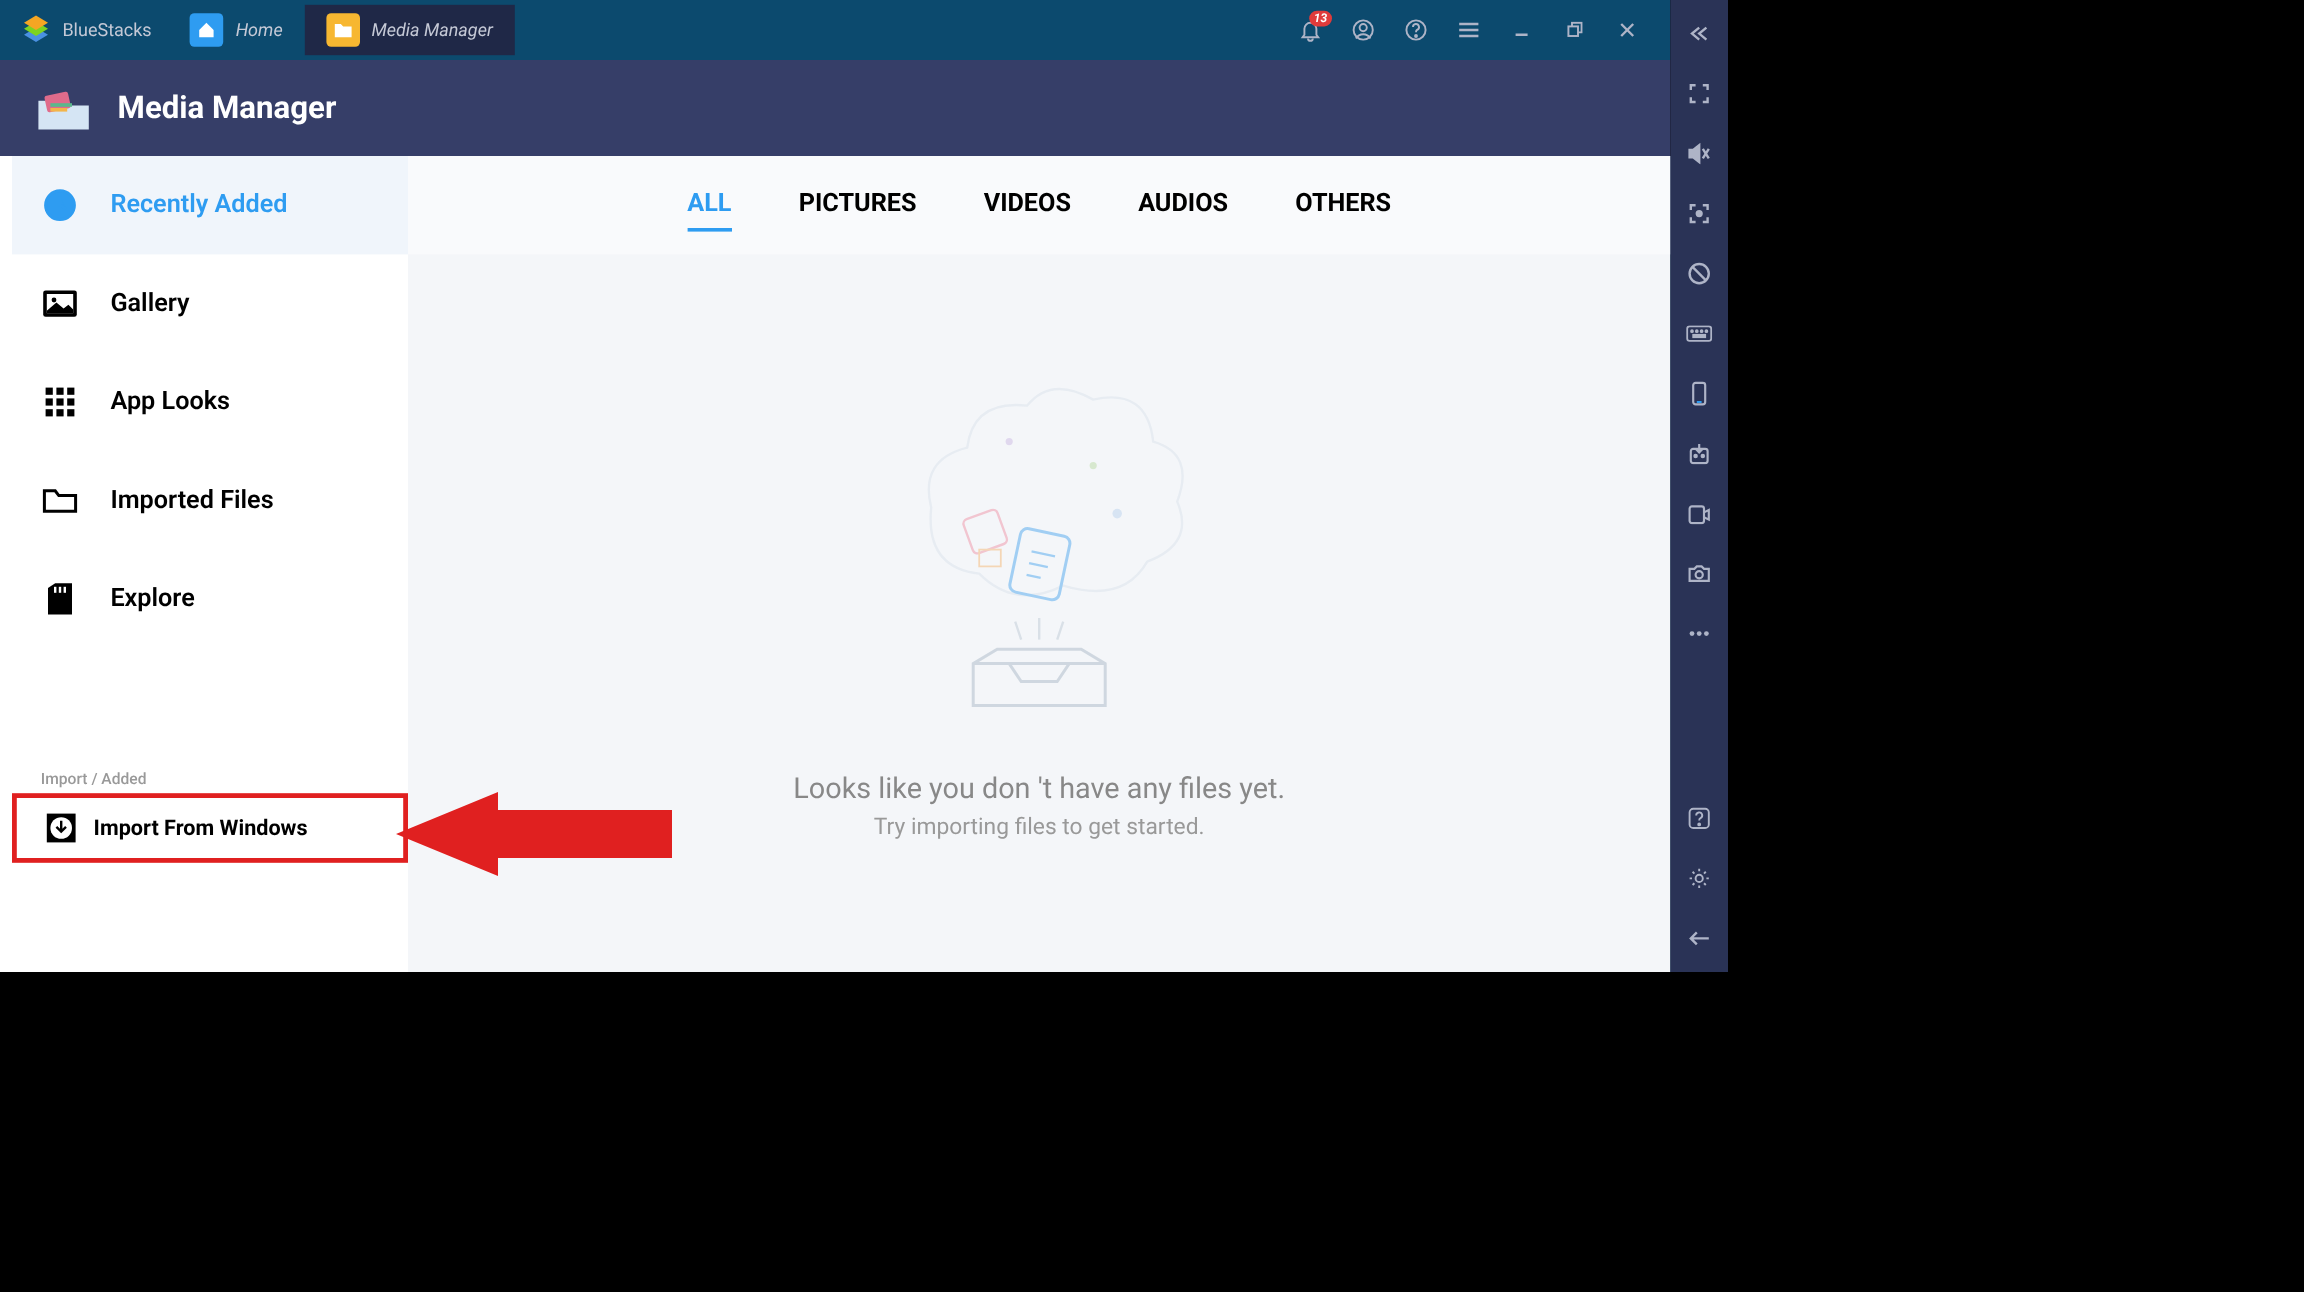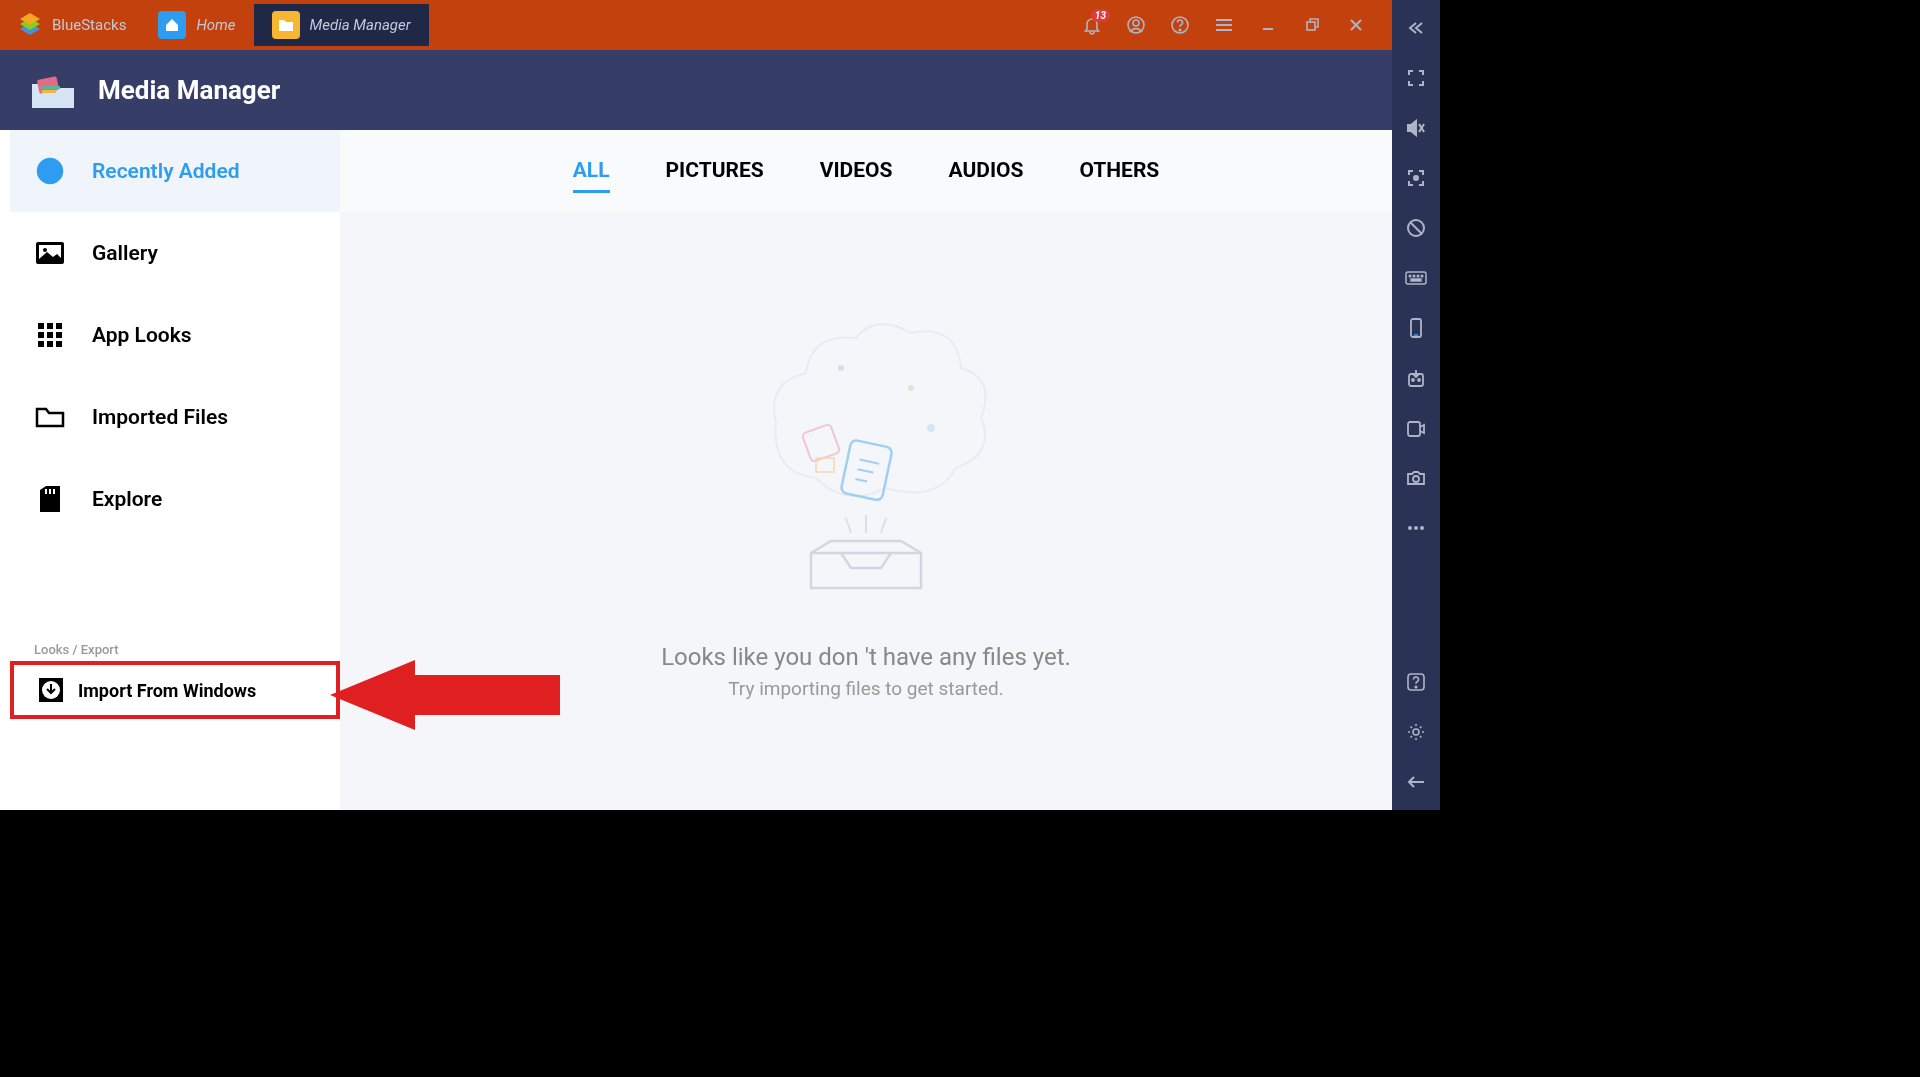--- a/index.html
+++ b/index.html
@@ -1,19 +1,19 @@
 <!DOCTYPE html>
 <html><head>
 <meta charset="utf-8">
 <style>
 * { box-sizing: border-box; margin: 0; padding: 0; font-family: -apple-system, BlinkMacSystemFont, "Segoe UI", Roboto, sans-serif; }
 html, body { width: 100%; height: 100%; background: #000; }
 .app { display: flex; width: 1440px; height: 810px; background: #000; position: relative; }
 .main-window { flex: 1; display: flex; flex-direction: column; }
-.titlebar { height: 50px; background: #c2410c; display: flex; align-items: center; padding: 0 10px; }
+.titlebar { height: 50px; background: #0c4a6e; display: flex; align-items: center; padding: 0 10px; }
 .logo-bluestacks { display: flex; align-items: center; gap: 8px; color: #c5c9d6; font-size: 15px; padding: 0 14px 0 6px; }
 .logo-icon { width: 28px; height: 28px; position: relative; }
 .tab { height: 42px; display: flex; align-items: center; gap: 10px; padding: 0 18px; color: #c5c9d6; font-size: 15px; position: relative; font-style: italic; }
 .tab.active { background: #1f2847; }
 .tab-icon { width: 28px; height: 28px; border-radius: 4px; display: flex; align-items: center; justify-content: center; }
 .tab-icon.home { background: #2e9cf1; }
 .tab-icon.media { background: #f7b731; }
 .titlebar-spacer { flex: 1; }
 .titlebar-controls { display: flex; align-items: center; gap: 20px; padding-right: 14px; color: #aeb4c7; }
 .titlebar-btn { width: 24px; height: 24px; display: flex; align-items: center; justify-content: center; cursor: pointer; position: relative; font-style: italic; }
@@ -192,21 +192,21 @@
                 <rect x="7" y="5" width="2" height="5" fill="#fff"></rect>
                 <rect x="11" y="5" width="2" height="5" fill="#fff"></rect>
                 <rect x="15" y="5" width="2" height="5" fill="#fff"></rect>
               </svg>
           </div>
           <span>Explore</span>
         </div>
 
         <div class="sidebar-gap"></div>
 
-        <div class="sidebar-section-label">Looks / Export</div>
+        <div class="sidebar-section-label">Import / Added</div>
 
         <div class="sidebar-ie-item highlight-box">
           <div class="ie-icon">
             <svg width="26" height="26" viewBox="0 0 26 26">
                 <rect x="1" y="1" width="24" height="24" fill="#000"></rect>
                 <circle cx="13" cy="13" r="9" fill="#fff"></circle>
                 <path d="M13 7 V16 M9 12 L13 16 L17 12" stroke="#000" stroke-width="2" fill="none"></path>
               </svg>
           </div>
           <span>Import From Windows</span>

